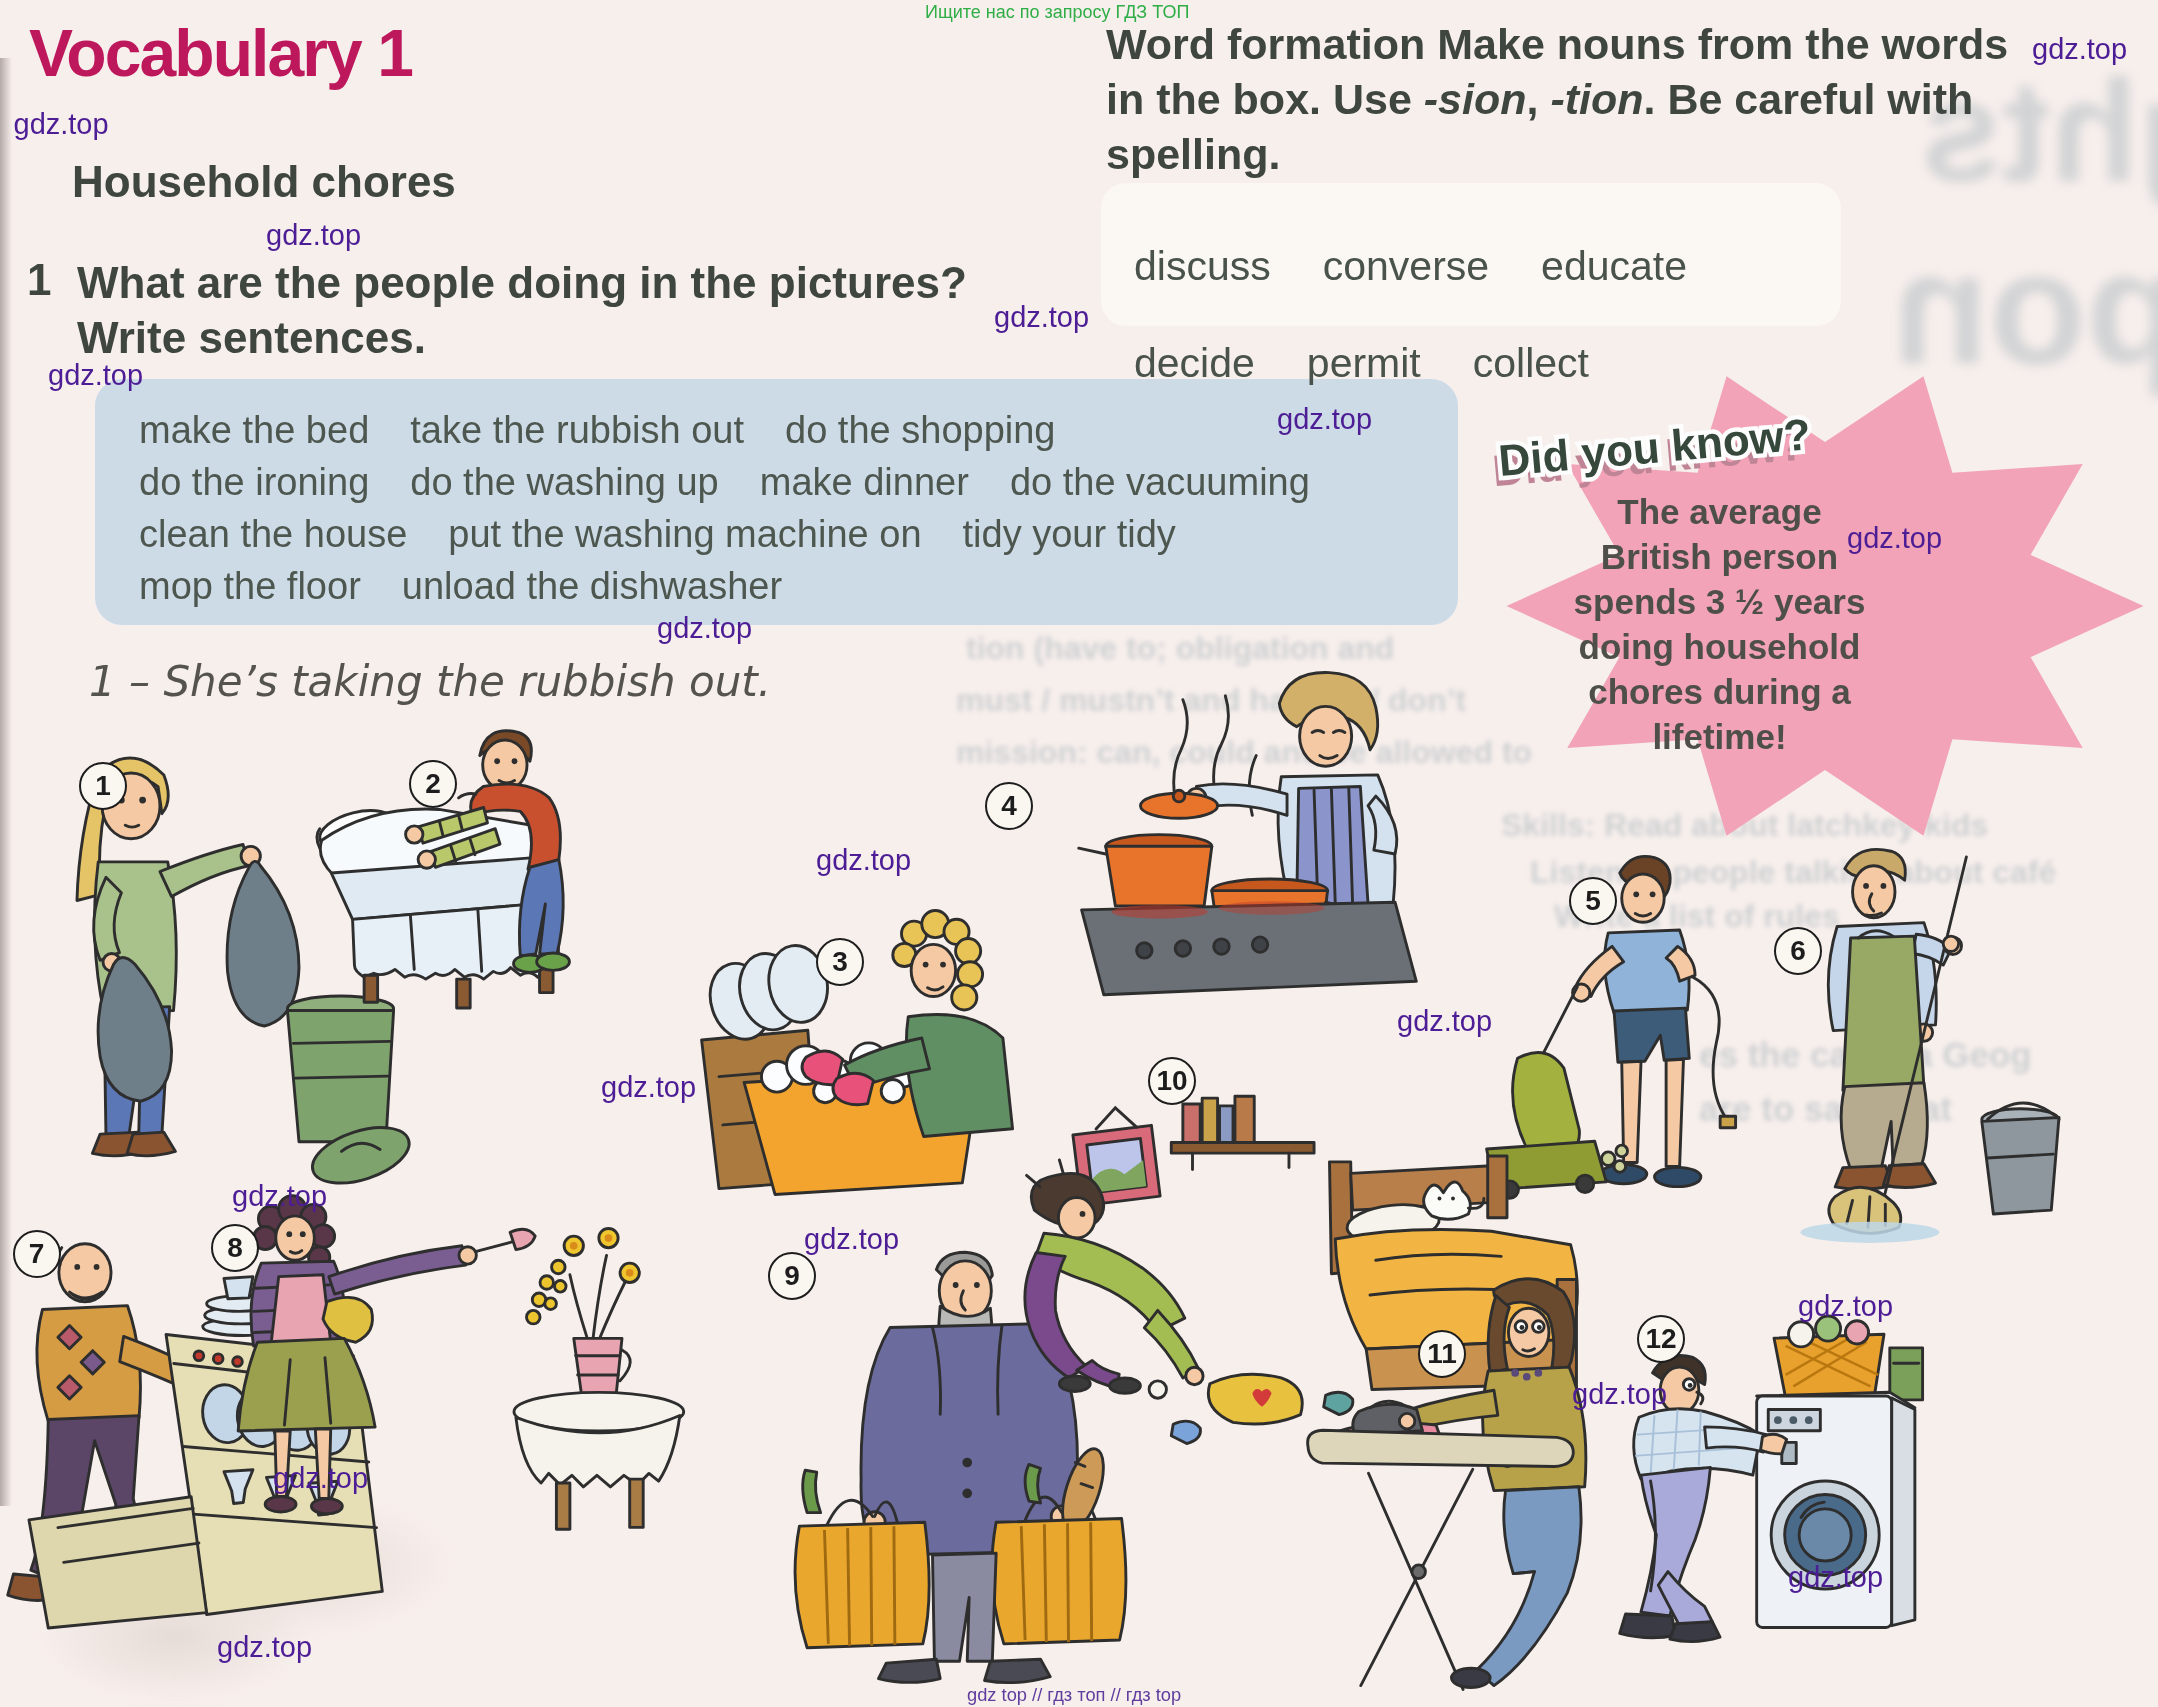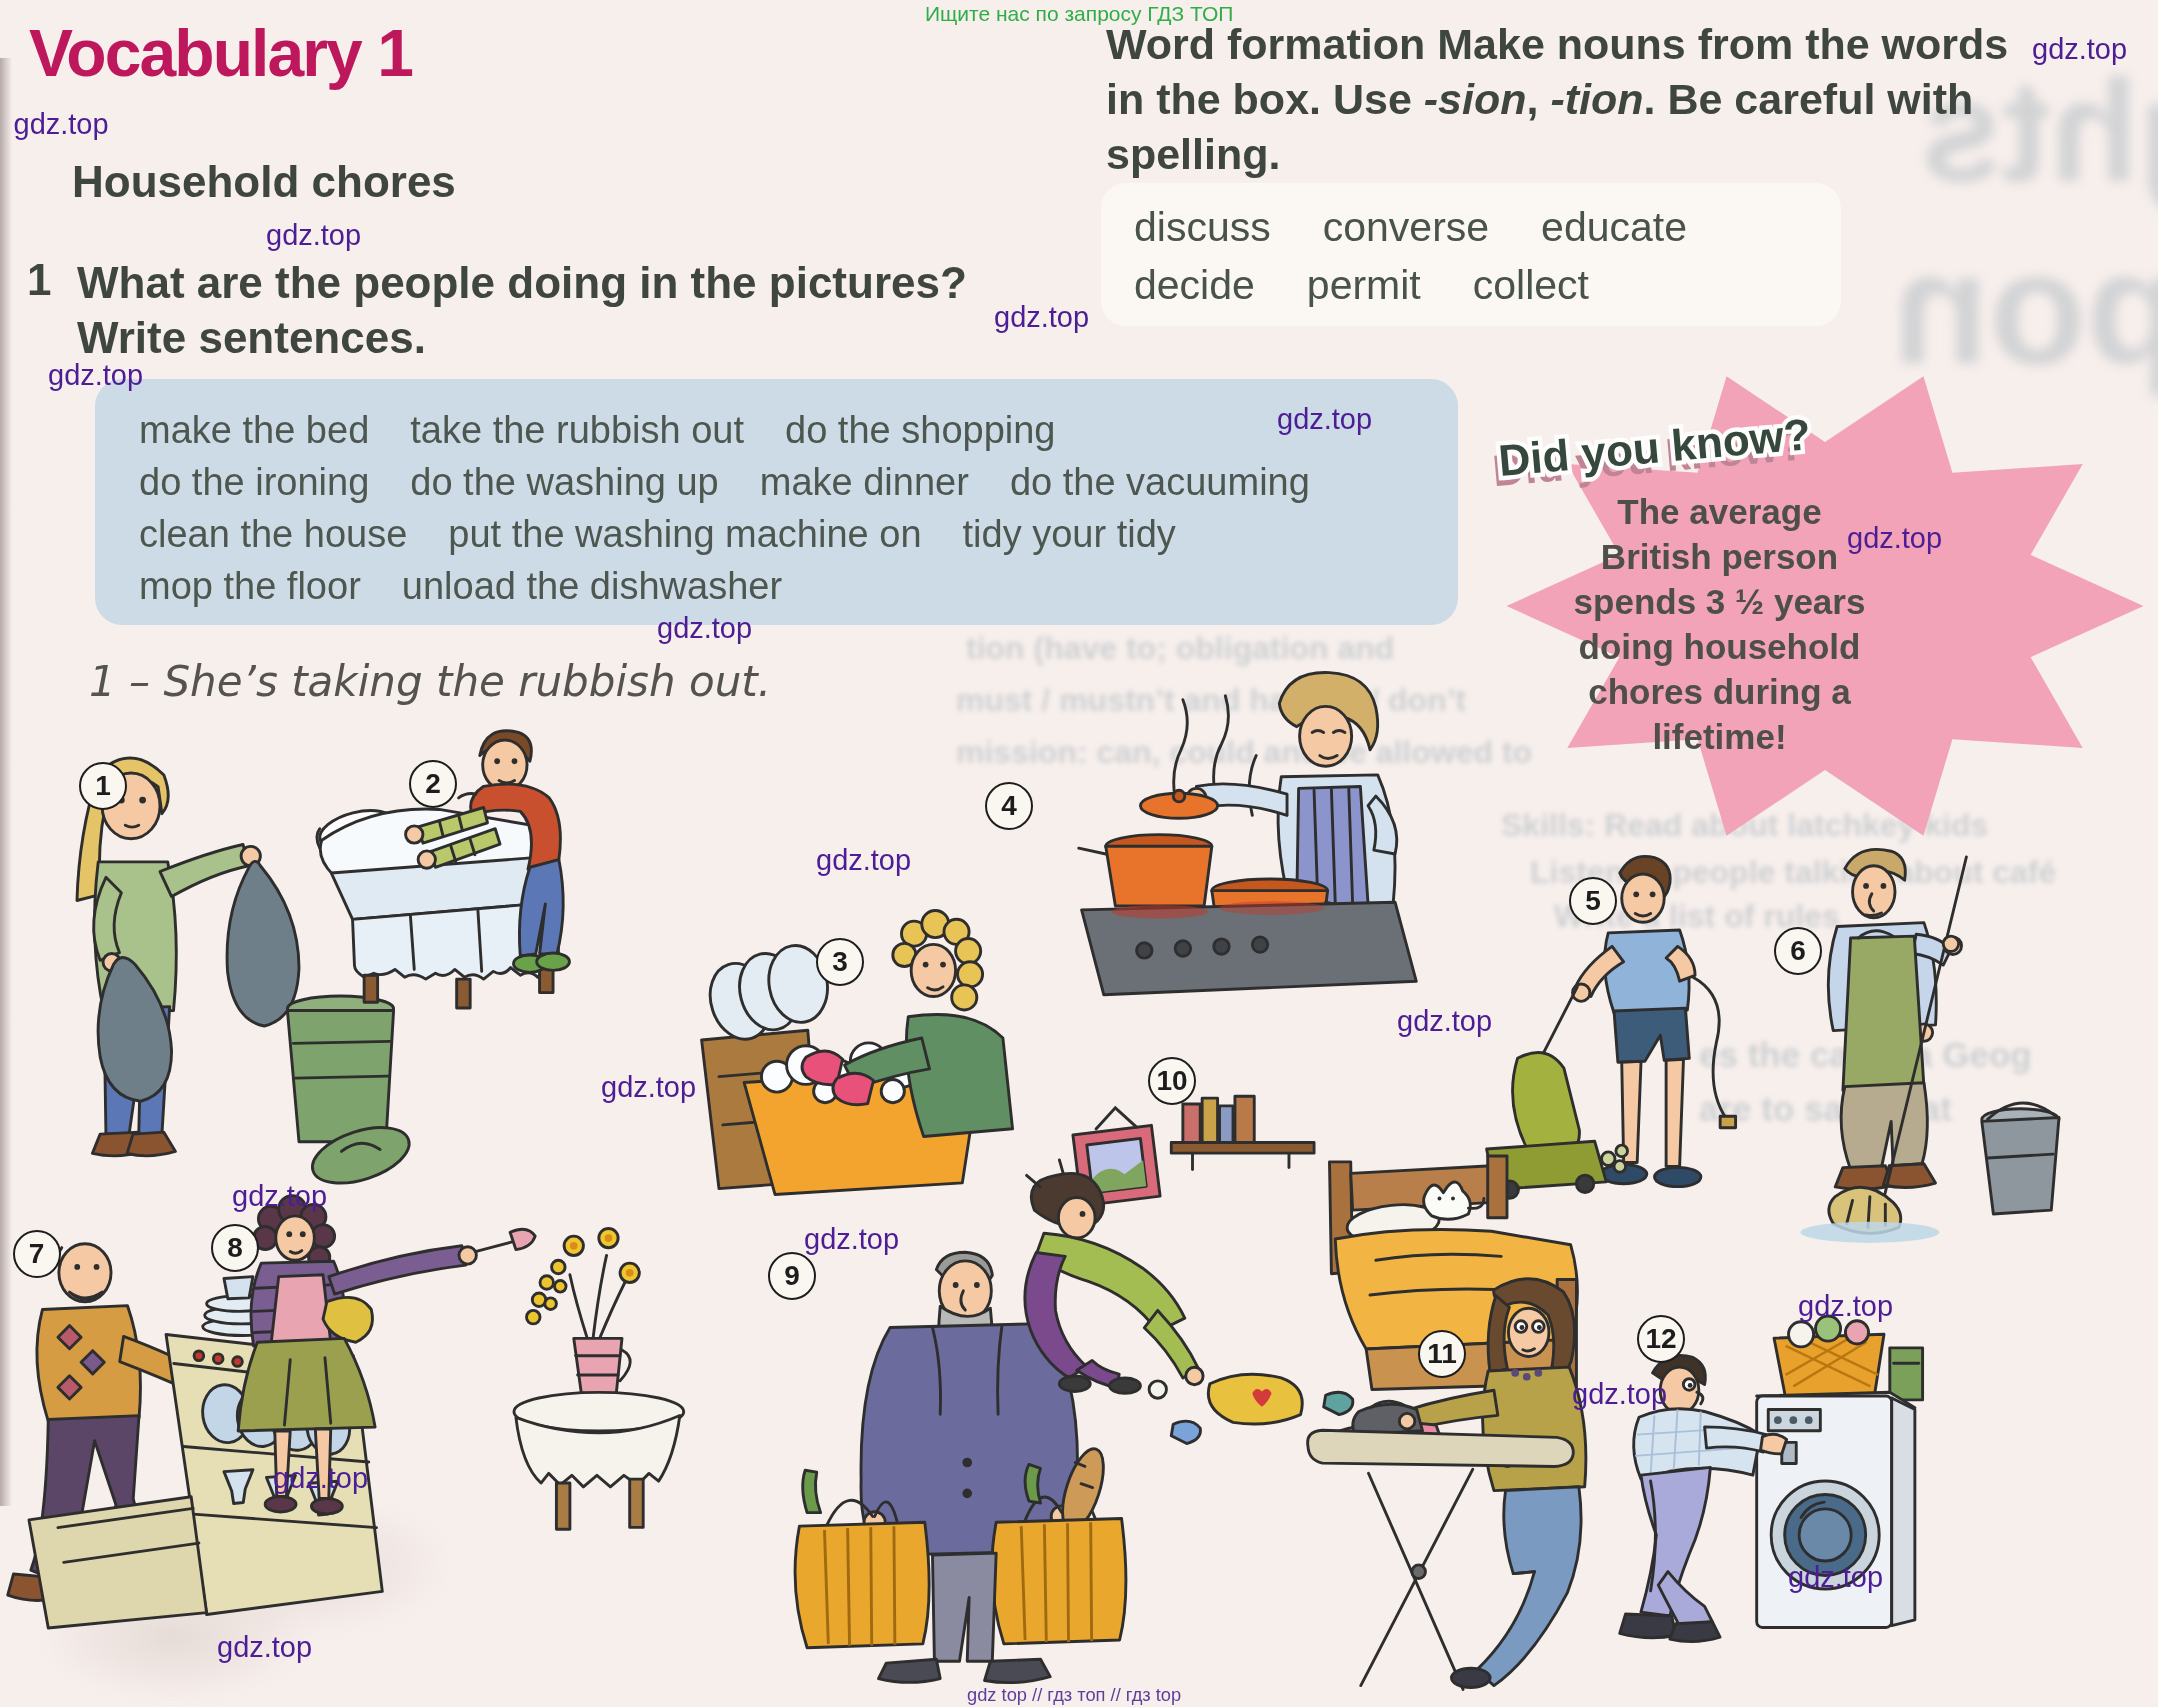--- a/index.html
+++ b/index.html
@@ -1,40 +1,40 @@
 <!DOCTYPE html>
 <html><head>
 <meta charset="utf-8">
 <style>
   html,body{margin:0;padding:0;background:#6f6f6f;}
   .page{position:relative;width:2159px;height:1707px;background:#f7efec;overflow:hidden;
         font-family:"Liberation Sans",sans-serif;}
   .page::before{content:"";position:absolute;left:0;top:58px;width:11.6px;height:1448px;
         background:linear-gradient(to right,rgba(60,40,40,.35),rgba(60,40,40,0));z-index:5;}
   
-  .banner-green{position:absolute;left:925px;top:1.9px;font-size:21px;color:#2fae47;white-space:nowrap;z-index:40;}
+  .banner-green{position:absolute;left:925px;top:1.9px;font-size:18px;color:#2fae47;white-space:nowrap;z-index:40;}
   .banner-purple{position:absolute;left:967px;top:1684px;font-size:18.3px;color:#5f3d9e;white-space:nowrap;z-index:40;}
   
   .title-vocab{position:absolute;left:29px;top:15.4px;font-size:66px;font-weight:bold;color:#be185d;letter-spacing:-1.9px;z-index:10;}
   .subtitle{position:absolute;left:72px;top:157px;font-size:44px;font-weight:bold;color:#3e463f;z-index:10;}
   .q-num{position:absolute;left:27px;top:255px;font-size:44px;font-weight:bold;color:#3e463f;z-index:10;}
   .q-text{position:absolute;left:77px;top:255px;font-size:44px;font-weight:bold;color:#3e463f;line-height:55px;z-index:10;white-space:nowrap;}
   
   .word-box{position:absolute;left:95px;top:379px;width:1363px;height:246px;background:#cddbe7;
         border-radius:27px;padding:25px 0 0 44px;box-sizing:border-box;z-index:8;}
   .word-box .row{font-size:38px;color:#4d574f;line-height:52px;white-space:nowrap;}
   .word-box .row span{margin-right:41px;text-align:center;}
   .example{position:absolute;left:89px;top:657px;font-size:42px;font-style:italic;color:#55534d;
         font-family:"DejaVu Sans",sans-serif;z-index:10;white-space:nowrap;}
   
   .wf{position:absolute;left:1106px;top:17.4px;font-size:43px;font-weight:bold;color:#3e463f;line-height:55px;z-index:10;white-space:nowrap;}
   .wf .it{font-style:italic;}
   .bank{position:absolute;left:1101px;top:183px;width:740px;height:143px;background:#fbf7f3;
         border-radius:25px;padding:15.4px 0 0 33px;box-sizing:border-box;z-index:9;}
-  .bank .row{font-size:41px;color:#49534c;line-height:58px;white-space:nowrap;}
+  .bank .row{font-size:41px;color:#49534c;line-height:58px;white-space:nowrap;margin-top:39px;}
   .bank .row span{margin-right:52px;}
   
   .star{position:absolute;left:1492px;top:355px;z-index:6;}
   .dyk-title{position:absolute;left:1498px;top:421px;width:348px;font-size:44px;font-weight:bold;
         color:#36473c;transform:rotate(-5deg);z-index:9;white-space:nowrap;}
   .dyk-title .back{position:absolute;left:0;top:0;-webkit-text-stroke:8.7px #fdfdfd;text-shadow:-6.8px 9.7px 0 #bf8596;}
   .dyk-title .front{position:relative;}
   .dyk-body{position:absolute;left:1566px;top:489px;width:307px;text-align:center;font-size:35px;
         font-weight:bold;color:#4f4f4a;line-height:45px;z-index:9;}
   

